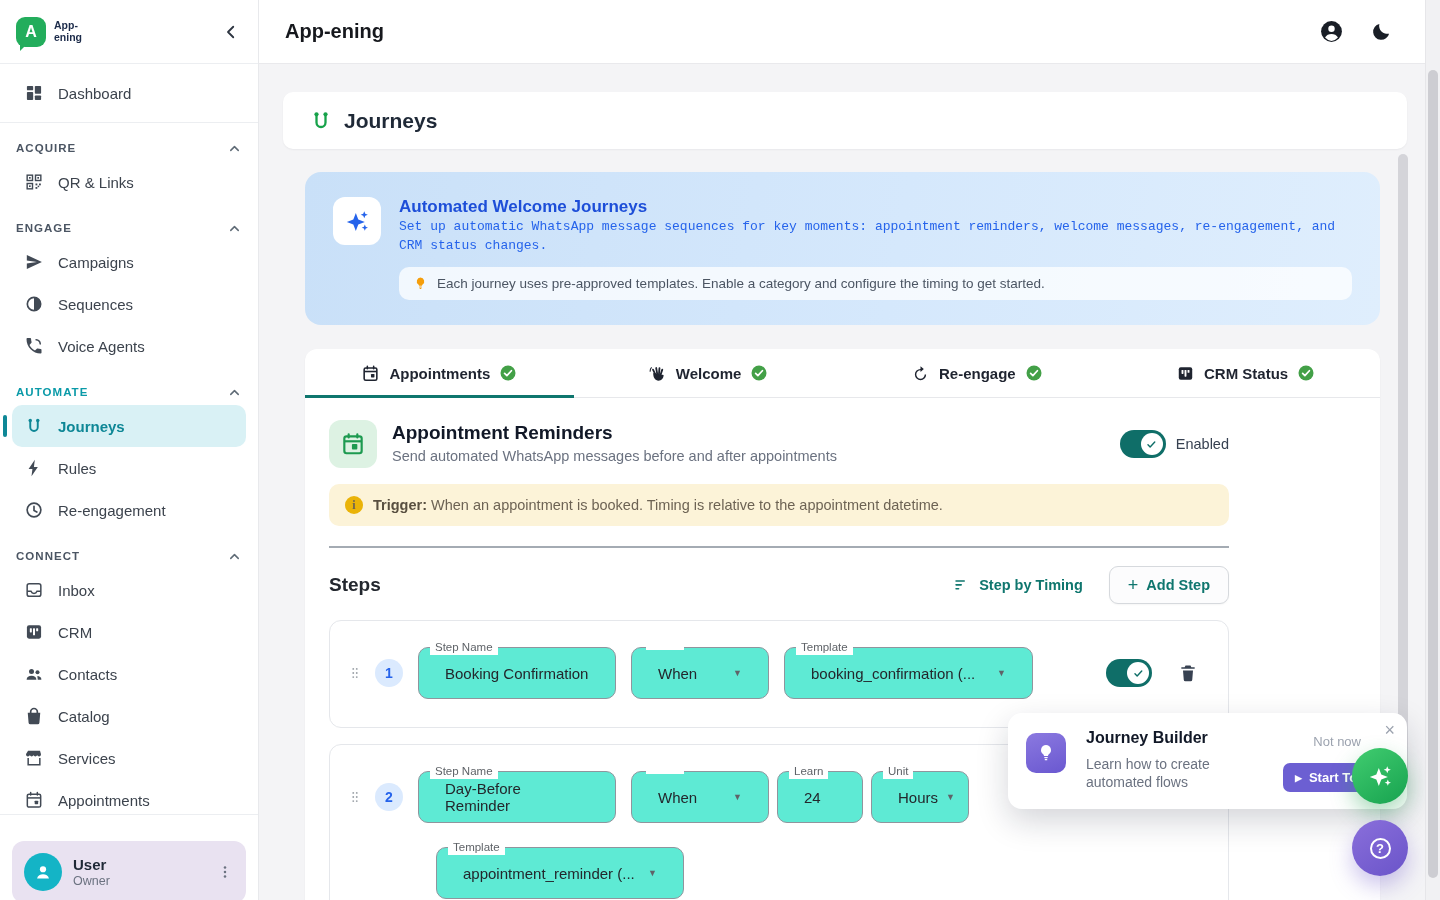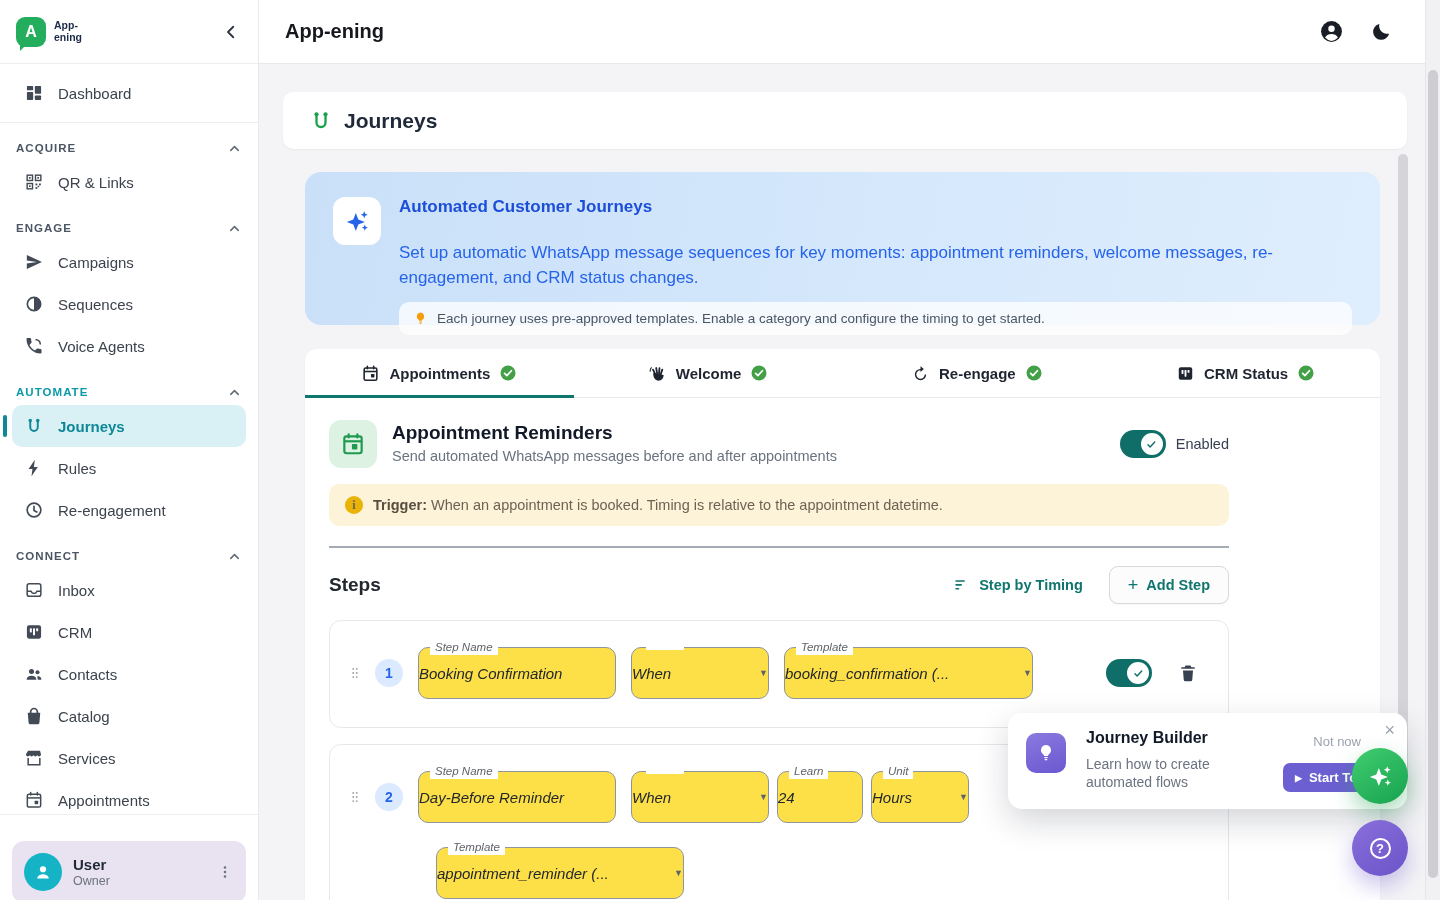--- a/index.html
+++ b/index.html
@@ -40,21 +40,21 @@
   
   .content { position:absolute; left:259px; top:64px; width:1181px; height:836px; background:#f4f4f6; overflow:hidden; }
   .page-titlebar { position:absolute; left:24px; top:28px; width:1124px; height:57px; background:#fff; border-radius:10px; box-shadow:0 1px 2px rgba(16,24,40,.05); display:flex; align-items:center; padding:0 26px; }
   .page-titlebar .picon { width:24px; height:24px; color:#17a24a; display:flex; margin-right:11px; }
   .page-title { font-size:21px; font-weight:600; color:#1f2937; }
 
   .banner { position:absolute; left:46px; top:108px; width:1075px; height:153px; border-radius:16px; background:linear-gradient(100deg,#c9e0f8 0%,#d5e8fc 55%,#dfeefd 100%); padding:25px 28px; display:flex; gap:18px; }
   .banner-tile { width:48px; height:48px; background:#fff; border-radius:12px; display:flex; align-items:center; justify-content:center; flex:none; color:#2563eb; }
   .banner-body { flex:1; }
   .banner-title { font-size:17px; font-weight:700; color:#1d4ed8; }
-  .banner-desc { font-size:17px; color:#2563eb; line-height:1.48; margin-top:23px; max-width:980px; }
+  .banner-desc { font-size:13px; color:#2563eb; line-height:1.48; margin-top:0; max-width:980px;font-family:Liberation Mono, monospace; }
   .banner-tip { margin-top:12px; background:rgba(255,255,255,.75); border-radius:10px; padding:9px 14px; display:flex; align-items:center; gap:9px; font-size:13.5px; color:#4b5563; }
 
   .panel { position:absolute; left:46px; top:285px; width:1075px; height:640px; background:#fff; border-radius:12px; box-shadow:0 1px 2px rgba(16,24,40,.05); }
   .tabrow { height:49px; display:flex; border-bottom:1px solid #e7e8eb; }
   .tab { flex:1; display:flex; align-items:center; justify-content:center; gap:9px; font-size:15px; font-weight:600; color:#1f2430; position:relative; cursor:pointer; }
   .tab .ticon { width:19px; height:19px; display:flex; color:#1f2430; }
   .tab.active::after { content:""; position:absolute; left:0; right:0; bottom:-1px; height:3px; background:#0f766e; }
   .badge { width:18px; height:18px; display:flex; }
 
   .panel-inner { width:924px; padding:22px 0 0 24px; }
@@ -79,21 +79,21 @@
   .sort-link { margin-left:auto; display:flex; align-items:center; gap:8px; color:#0f766e; font-size:14.5px; font-weight:600; cursor:pointer; }
   .sort-link .sicon { width:18px; height:18px; display:flex; }
   .add-btn { margin-left:26px; height:38px; padding:0 18px; border-radius:9px; border:1px solid #d6d9dd; background:#fcfcfd; box-shadow:0 1px 2px rgba(0,0,0,.04); color:#0f766e; font-size:14.5px; font-weight:600; display:flex; align-items:center; gap:8px; cursor:pointer; }
   .plus { font-size:18px; font-weight:400; line-height:1; }
 
   .step-card { width:900px; border:1px solid #e5e7eb; border-radius:12px; background:#fff; margin-top:16px; padding:26px 18px 28px 18px; }
   .step-card.second { padding-bottom:40px; }
   .step-row { display:flex; align-items:center; }
   .drag { width:14px; display:flex; color:#9aa0a6; cursor:grab; flex:none; }
   .stepnum { width:28px; height:28px; border-radius:50%; background:#dbeafe; color:#2563eb; font-size:14px; font-weight:600; display:flex; align-items:center; justify-content:center; margin-left:13px; flex:none; }
-  .mfield { position:relative; height:52px; border:1.4px solid #8f959d; border-radius:10px; display:flex; align-items:center; padding:0 0; font-size:15px; color:#23272c; background:#fde047; margin-left:15px; cursor:text;font-style:italic; }
+  .mfield { position:relative; height:52px; border:1.4px solid #8f959d; border-radius:10px; display:flex; align-items:center; padding:0 26px; font-size:15px; color:#23272c; background:#5eead4; margin-left:15px; cursor:text; }
   .mfield.select { cursor:pointer; }
   .flabel { position:absolute; top:-8px; left:11px; background:#fff; padding:0 5px; font-size:11.5px; color:#5f6368; line-height:1.3; }
   .flabel.notch { top:-2px; height:4px; width:38px; left:14px; padding:0; }
   .caret { margin-left:auto; color:#5f6368; font-size:9px; padding-left:8px; }
   .step-actions { margin-left:auto; display:flex; align-items:center; gap:26px; padding-right:12px; }
   .trash { width:20px; height:20px; color:#374151; display:flex; cursor:pointer; }
   .step-row2 { display:flex; margin-top:24px; padding-left:88px; }
 
   
   .toast { position:absolute; left:749px; top:649px; width:399px; height:96px; background:#fff; border-radius:14px; box-shadow:0 12px 32px rgba(15,23,42,.18); z-index:80; }
@@ -381,21 +381,21 @@
     <div class="banner-tile">
       <span style="width:27px;height:27px;display:flex;">
           <svg viewBox="0 0 24 24" fill="currentColor">
             <path d="M10.5 4.5 12.7 10.3 18.5 12.5 12.7 14.7 10.5 20.5 8.3 14.7 2.5 12.5 8.3 10.3Z"></path>
             <path d="M18 2.8 18.9 5.1 21.2 6 18.9 6.9 18 9.2 17.1 6.9 14.8 6 17.1 5.1Z"></path>
             <path d="M18.5 14.7 19.3 16.7 21.3 17.5 19.3 18.3 18.5 20.3 17.7 18.3 15.7 17.5 17.7 16.7Z"></path>
           </svg>
         </span>
     </div>
     <div class="banner-body">
-      <div class="banner-title">Automated Customer Journeys</div>
+      <div class="banner-title">Automated Welcome Journeys</div>
       <div class="banner-desc">Set up automatic WhatsApp message sequences for key moments: appointment reminders, welcome messages, re-engagement, and CRM status changes.</div>
       <div class="banner-tip">
         <span style="width:15px;height:15px;display:flex;flex:none;color:#f59e0b;">
             <svg viewBox="0 0 24 24" fill="currentColor">
               <path d="M12 2.5a6 6 0 0 0-3.4 10.9c.6.5 1 1.3 1 2.1h4.8c0-.8.4-1.6 1-2.1A6 6 0 0 0 12 2.5z"></path>
               <rect x="9.8" y="16.7" width="4.4" height="1.6" rx=".8"></rect>
               <rect x="10.4" y="19.2" width="3.2" height="1.5" rx=".7"></rect>
             </svg>
           </span>
         <span>Each journey uses pre-approved templates. Enable a category and configure the timing to get started.</span>

